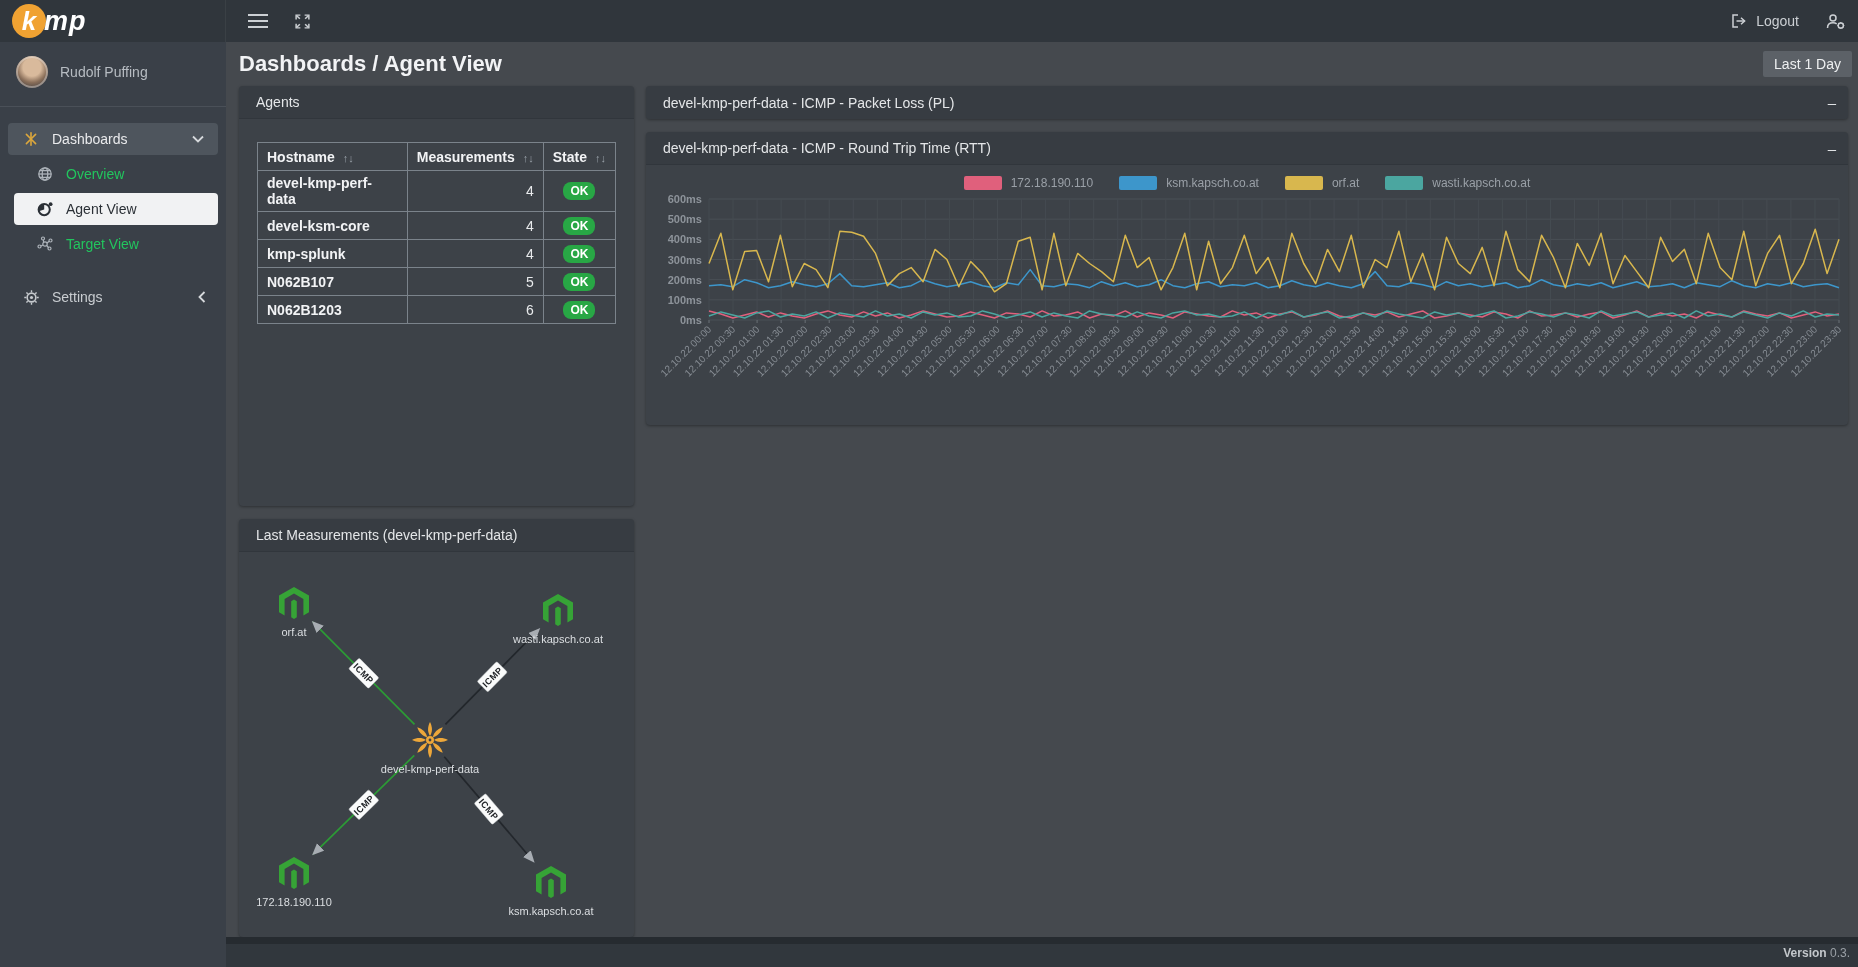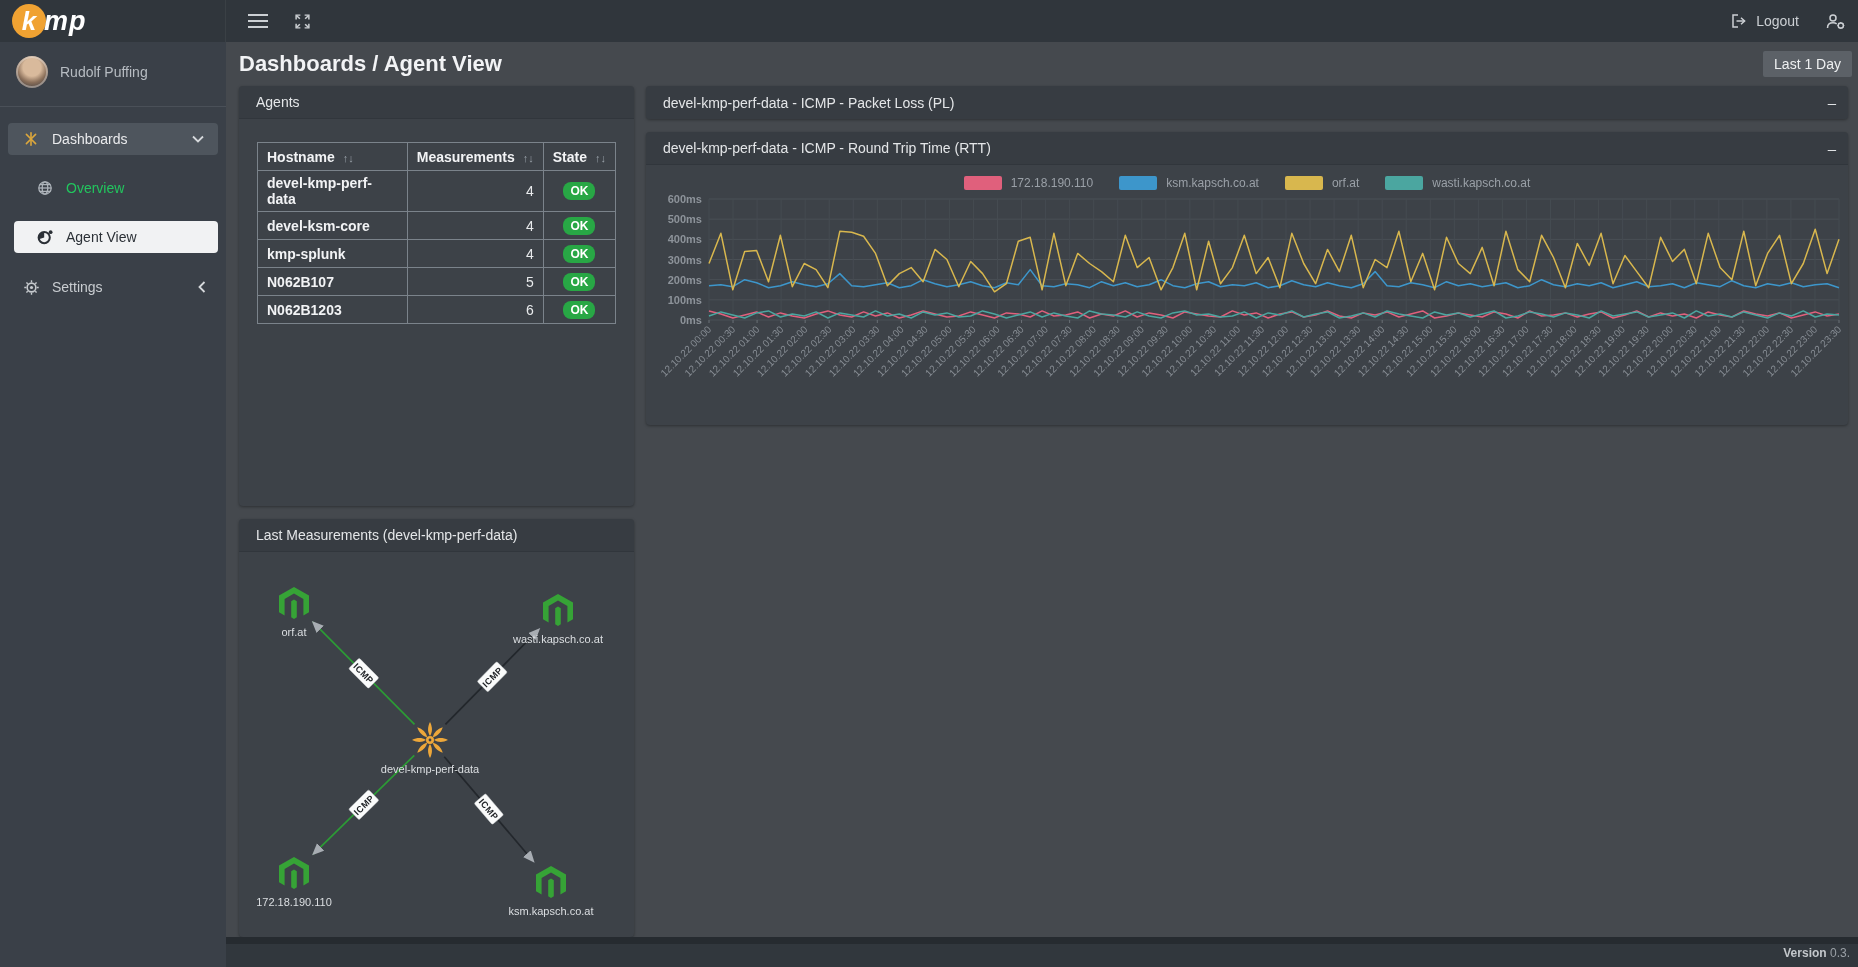--- a/index.html
+++ b/index.html
@@ -22,28 +22,28 @@
   .sidebar { width:226px; background:#3a4048; flex:none; }
   .main { flex:1; display:flex; flex-direction:column; background:#45494e; }
 
   
   .user-block { display:flex; align-items:center; gap:12px; padding:14px 0 14px 16px; }
   .avatar { width:32px; height:32px; border-radius:50%; flex:none;
     background:radial-gradient(circle at 50% 35%, #d9ba9c 0 34%, #8a6f5a 58%, #5c5049 76%, #3f3a34 100%);
     box-shadow:0 0 0 2px rgba(255,255,255,.35) inset; }
   .user-name { color:#b7bcc2; font-size:14px; }
   .side-divider { height:1px; background:#4a5058; margin:4px 0 16px 0; }
-  .menu { display:flex; flex-direction:column; gap:15px; }
+  .menu { display:flex; flex-direction:column; gap:1px; }
   .menu-item { display:flex; align-items:center; gap:12px; height:32px; padding-left:22px; color:#22c55e; font-size:14px; cursor:pointer; }
   .menu-item .mi-icon { width:18px; display:flex; justify-content:center; flex:none; }
   .menu-item.parent-active { background:#4e555d; margin:0 8px 2px 8px; border-radius:4px; padding-left:14px; color:#e9eaec; }
   .menu-item.sub { padding-left:36px; }
   .menu-item.active { background:#f1f2f3; color:#2b3036; margin:2px 8px 2px 14px; border-radius:4px; padding-left:22px; }
   .mi-caret { margin-left:auto; margin-right:14px; display:flex; }
-  .settings-item { margin-top:1px; color:#c9cdd1; }
+  .settings-item { margin-top:20px; color:#c9cdd1; }
 
   
   .page-header { height:48px; display:flex; align-items:center; justify-content:space-between; padding:0 6px 0 13px; }
   .page-title { font-size:22px; font-weight:600; color:#f2f3f5; }
   .range-btn { background:#5c6167; color:#eef0f1; font-size:14px; padding:5px 11px; border-radius:2px; cursor:pointer; }
 
   
   .content { flex:1; display:flex; gap:12px; padding:0 10px 0 13px; align-items:flex-start; }
   .col-left { width:395px; flex:none; display:flex; flex-direction:column; gap:13px; }
   .col-right { flex:1; display:flex; flex-direction:column; gap:13px; }
@@ -197,20 +197,36 @@
       </div>
       <div class="menu-item sub active">
         <span class="mi-icon">
           <svg width="16" height="16" viewBox="0 0 16 16">
             <circle cx="7.2" cy="8.6" r="5.6" fill="none" stroke="#2b3036" stroke-width="2"></circle>
             <path d="M7.2 3 A5.6 5.6 0 0 0 1.8 10.2 L7.2 8.6 Z" fill="#2b3036"></path>
             <circle cx="13.6" cy="3.2" r="1.9" fill="#2b3036"></circle>
           </svg>
         </span>
         <span>Agent View</span>
+      </div>
+      <div class="menu-item sub">
+        <span class="mi-icon">
+          <svg width="17" height="16" viewBox="0 0 17 16" fill="none" stroke="#aeb4bb" stroke-width="1.2">
+            <circle cx="8" cy="8" r="2.2"></circle>
+              <circle cx="2.5" cy="10.5" r="1.5"></circle>
+              <circle cx="6" cy="2.5" r="1.5"></circle>
+            <circle cx="13.5" cy="4.5" r="1.5"></circle>
+              <circle cx="12.5" cy="12.5" r="1.5"></circle>
+            <line x1="6.6" y1="6.4" x2="6.4" y2="3.9"></line>
+              <line x1="6" y1="9" x2="3.9" y2="10"></line>
+            <line x1="10" y1="6.9" x2="12.2" y2="5.3"></line>
+              <line x1="9.6" y1="9.4" x2="11.4" y2="11.5"></line>
+          </svg>
+        </span>
+        <span>Target View</span>
       </div>
       <div class="menu-item settings-item">
         <span class="mi-icon">
           <svg width="17" height="17" viewBox="0 0 16 16" fill="none" stroke="#c6cace" stroke-width="1.5">
             <circle cx="8" cy="8" r="4.1"></circle>
             <path d="M8 1.2 V3 M8 13 V14.8 M1.2 8 H3 M13 8 H14.8 M3.2 3.2 L4.5 4.5 M11.5 11.5 L12.8 12.8 M12.8 3.2 L11.5 4.5 M4.5 11.5 L3.2 12.8" stroke-width="1.3"></path>
             <circle cx="8" cy="8" r="1.5" fill="#c6cace" stroke="none"></circle>
           </svg>
         </span>
         <span>Settings</span>

